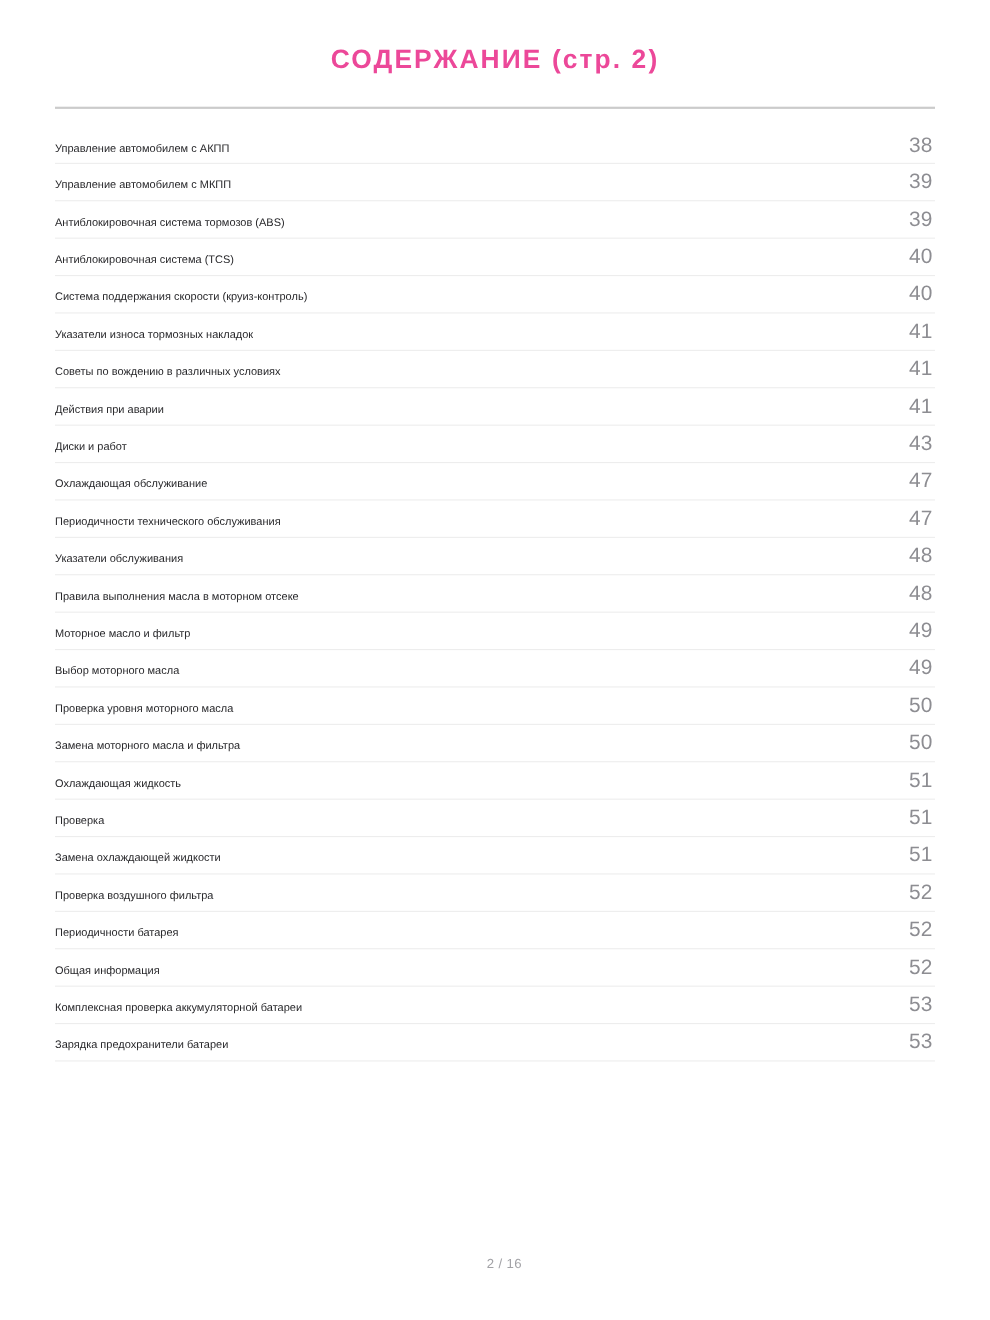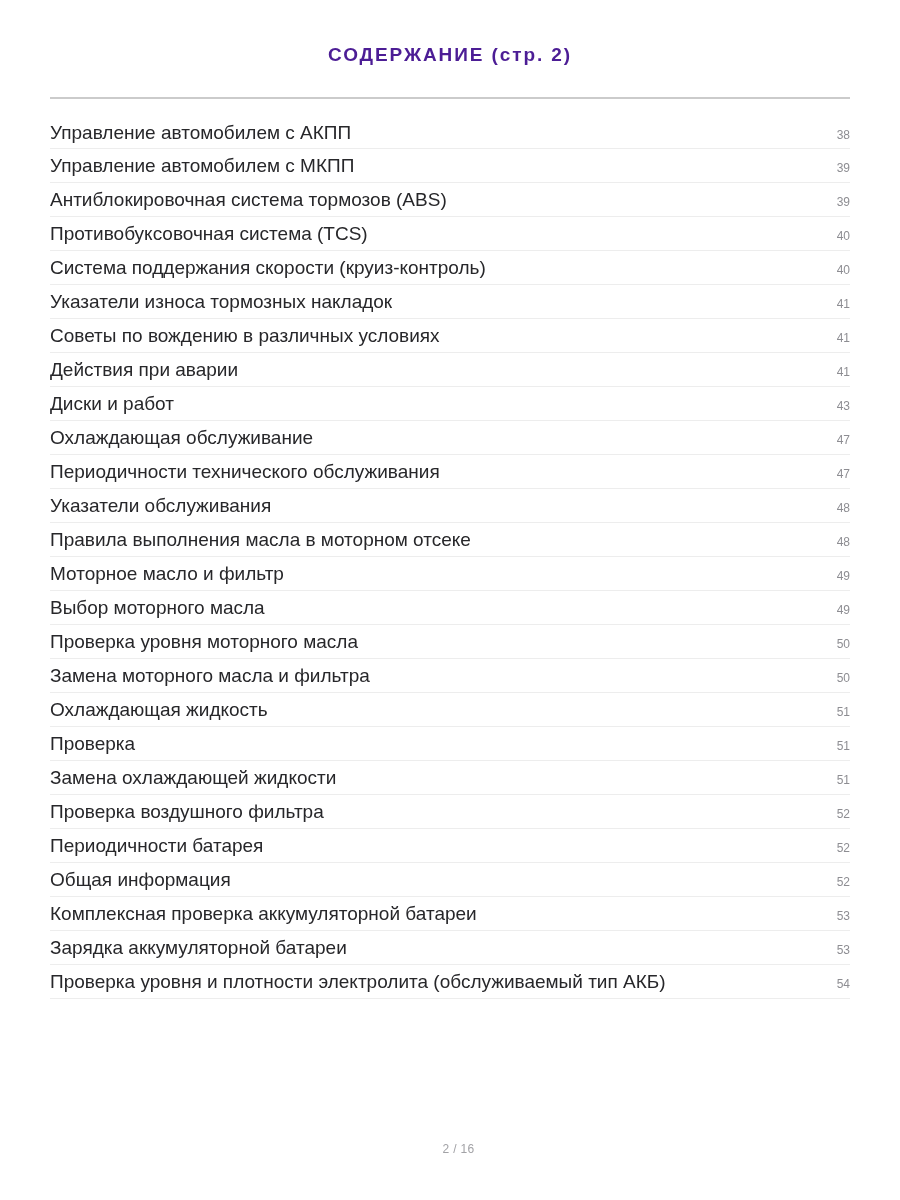--- a/index.html
+++ b/index.html
@@ -23,24 +23,24 @@
     position: relative;
     display: flex;
     flex-direction: column;
   }
 
   
   .doc-title {
     margin: 0;
     padding: 39px 50px 0 50px;
     text-align: center;
-    font-size: 19px;
+    font-size: 24px;
     font-weight: bold;
     letter-spacing: 1.9px;
-    color: #4c1d95;
+    color: #ec4899;
     line-height: 32px;
   }
 
   .title-rule {
     height: 2px;
     background: #cbcbcb;
     margin: 26px 50px 0 50px;
   }
 
   
@@ -57,37 +57,37 @@
     height: 34px;
     box-sizing: border-box;
     border-bottom: 1px solid #ededed;
     padding: 0;
   }
   .toc-row:first-child {
     border-top: 1px solid #ffffff;
   }
 
   .toc-label {
-    font-size: 19px;
+    font-size: 10px;
     color: #27272a;
     line-height: 34px;
     white-space: nowrap;
     overflow: hidden;
     text-overflow: ellipsis;
     padding-right: 16px;
     flex: 1 1 auto;
   }
 
   .toc-page {
-    font-size: 12px;
+    font-size: 19px;
     color: #8d8d92;
     line-height: 34px;
     flex: 0 0 auto;
     min-width: 26px;
-    text-align: right;
+    text-align: center;
   }
 
   
   .footer {
     position: absolute;
     left: 0;
     right: 0;
     bottom: 44px;
     text-align: center;
     font-size: 12px;
@@ -112,21 +112,21 @@
       </li>
       <li class="toc-row">
         <span class="toc-label">Управление автомобилем с МКПП</span>
         <span class="toc-page">39</span>
       </li>
       <li class="toc-row">
         <span class="toc-label">Антиблокировочная система тормозов (ABS)</span>
         <span class="toc-page">39</span>
       </li>
       <li class="toc-row">
-        <span class="toc-label">Противобуксовочная система (TCS)</span>
+        <span class="toc-label">Антиблокировочная система (TCS)</span>
         <span class="toc-page">40</span>
       </li>
       <li class="toc-row">
         <span class="toc-label">Система поддержания скорости (круиз-контроль)</span>
         <span class="toc-page">40</span>
       </li>
       <li class="toc-row">
         <span class="toc-label">Указатели износа тормозных накладок</span>
         <span class="toc-page">41</span>
       </li>
@@ -196,24 +196,20 @@
       </li>
       <li class="toc-row">
         <span class="toc-label">Общая информация</span>
         <span class="toc-page">52</span>
       </li>
       <li class="toc-row">
         <span class="toc-label">Комплексная проверка аккумуляторной батареи</span>
         <span class="toc-page">53</span>
       </li>
       <li class="toc-row">
-        <span class="toc-label">Зарядка аккумуляторной батареи</span>
+        <span class="toc-label">Зарядка предохранители батареи</span>
         <span class="toc-page">53</span>
       </li>
-      <li class="toc-row">
-        <span class="toc-label">Проверка уровня и плотности электролита (обслуживаемый тип АКБ)</span>
-        <span class="toc-page">54</span>
-      </li>
     </ul>
 
   <div class="footer">2 / 16</div>
 
 </div>
 
 </body></html>

